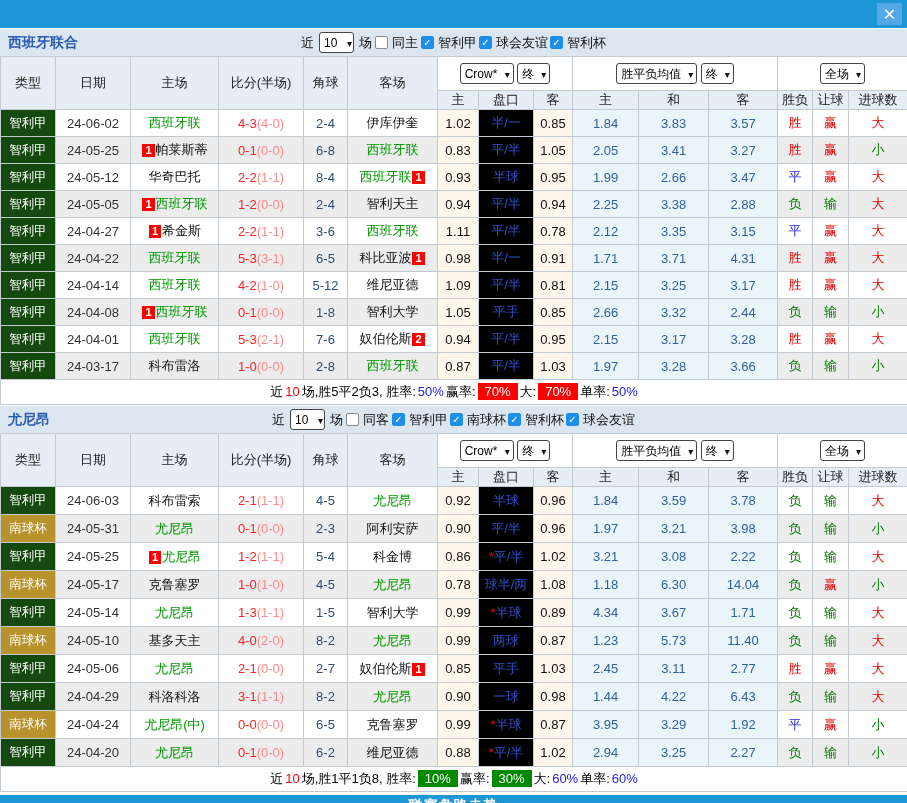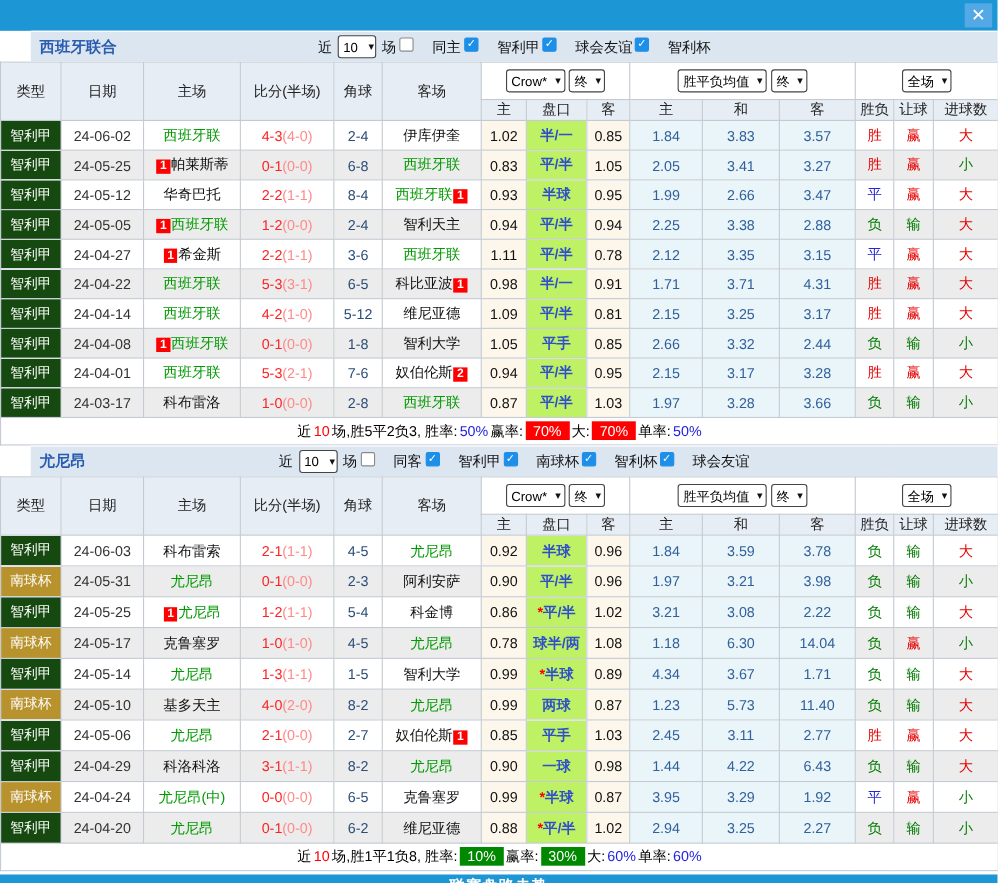--- a/index.html
+++ b/index.html
@@ -6,25 +6,25 @@
   body { margin:0; width:907px; height:803px; overflow:hidden; background:#fff;
          font-family:"Liberation Sans","DejaVu Sans",sans-serif; }
   .topbar { height:28px; background:#1C96D4; position:relative; display:flex; align-items:center; color:#fff; }
   .topbar-center { flex:1; display:flex; justify-content:center; align-items:center; gap:7px; }
   .app-title { font-weight:bold; font-size:15px; letter-spacing:1px; }
   .radio-group { display:flex; align-items:center; gap:5px; font-size:13px; }
   .radio { width:7px; height:7px; border:3px solid #fff; border-radius:50%; display:inline-block; background:transparent; }
   .radio.on { background:#d8d8d8; }
   .close-btn { position:absolute; right:5px; top:3px; width:25px; height:22px; background:#53A8E6;
                display:flex; align-items:center; justify-content:center; font-size:16px; font-weight:bold; cursor:pointer; }
-  .secbar { height:28px; background:#DCE6F1; position:relative; display:flex; align-items:center; border-top:1px solid #fff;margin-left:28px; }
+  .secbar { height:28px; background:#DCE6F1; position:relative; display:flex; align-items:center; border-top:1px solid #fff; }
   .team-title { position:absolute; left:8px; color:#2A5DB0; font-weight:bold; font-size:14px; }
   .filters { margin:0 auto; display:flex; align-items:center; gap:3px; font-size:13px; color:#111; }
   .filters select { margin:0 2px; }
-  .flt { display:inline-flex; gap:17px; cursor:pointer; }
+  .flt { display:inline-flex; align-items:center; gap:4px; cursor:pointer; }
   .cb { width:13px; height:13px; border:1px solid #8a8a8a; background:#fff; display:inline-flex;
         align-items:center; justify-content:center; font-size:10px; color:#fff; border-radius:2px; }
   .cb.on { background:#1D8FE8; border-color:#1D8FE8; }
   .sel { position:relative; display:inline-block; }
   .sel select { appearance:none; -webkit-appearance:none; border:1.5px solid #444; border-radius:3px;
                 background:#fff; font-size:12px; padding:1px 15px 1px 4px; height:21px; }
   .sel::after { content:"▾"; position:absolute; right:4px; top:50%; transform:translateY(-50%);
                 font-size:10px; pointer-events:none; color:#111; }
   table { border-collapse:collapse; table-layout:fixed; width:907px; text-align:center; font-size:13px; }
   th, td { border:1px solid #C3CAD2; padding:0; white-space:nowrap; overflow:hidden; }
@@ -36,21 +36,21 @@
   td.lg-chile { background:#15490F; color:#fff; font-size:12.5px; }
   td.lg-south { background:#B8922D; color:#fff; font-size:12.5px; }
   tr.alt td.lg-chile { background:#15490F; } tr.alt td.lg-south { background:#B8922D; }
   td.date { color:#333; }
   .green { color:#009900; }
   .card { display:inline-block; background:#FF0000; color:#fff; font-size:11px; line-height:13px;
           padding:0 3px; font-weight:bold; margin:0 1px; }
   .s-main { color:#FF2222; } .s-half { color:#FF8A8A; }
   td.corner { color:#2B4E78; }
   td.w, tr.alt td.w { background:#FDF6EB; }
-  td.hcap, tr.alt td.hcap { background:#bef264; color:#2F4FCB;font-weight:bold; }
+  td.hcap, tr.alt td.hcap { background:#000000; color:#2F4FCB; }
   .star { color:#FF0000; }
   td.avg, tr.alt td.avg { background:#EAF5FA; color:#31619B; }
   .c-red { color:#E60000; } .c-blue { color:#2626D9; } .c-green { color:#007A00; }
   td.sumcell { height:25px; background:#fff; font-size:13px; }
   .sum span { margin:0 1px; }
   .p-r { color:#FF0000; } .p-b { color:#2222E0; }
   .p-R { background:#FF0000; color:#fff; padding:1px 7px; }
   .p-G { background:#008800; color:#fff; padding:1px 7px; }
   .footer { height:22px; margin-top:3px; background:#1C96D4; color:#fff; font-weight:bold; font-size:14px;
             display:flex; align-items:center; justify-content:center; letter-spacing:1px; cursor:pointer; }

